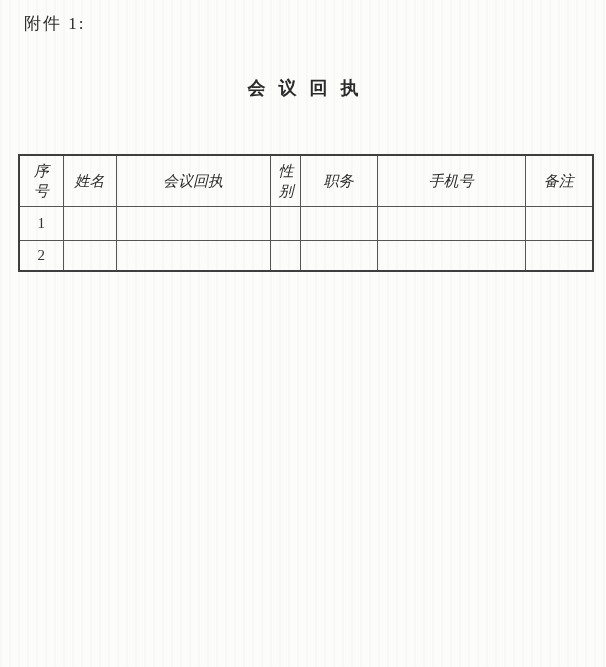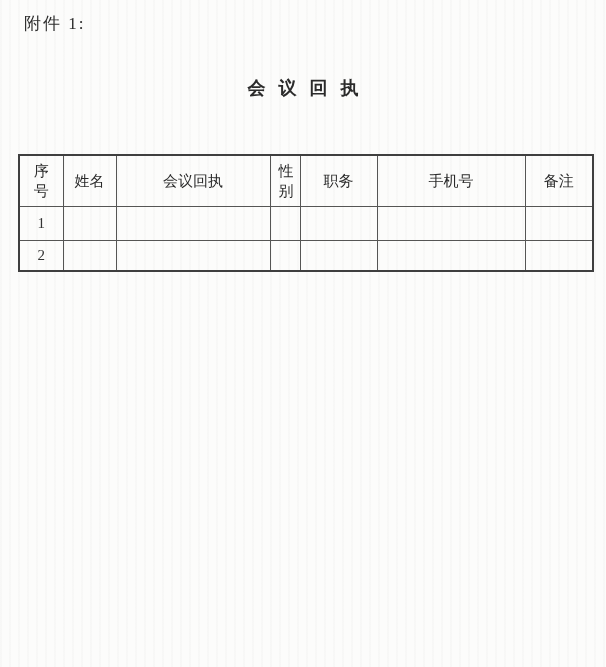--- a/index.html
+++ b/index.html
@@ -58,20 +58,21 @@
   .reply-table td {
     border: 1px solid #555554;
     padding: 0 8px;
     text-align: center;
     vertical-align: middle;
     font-weight: normal;
     overflow: hidden;
   }
   .reply-table thead tr {
     height: 51px;
+    font-style: italic;
   }
   .reply-table th {
     font-size: 15px;
     line-height: 1.35;
     color: #2b2b2b;
   }
   .reply-table tbody tr.row-1 { height: 34px; }
   .reply-table tbody tr.row-2 { height: 31px; }
   .reply-table td {
     font-size: 15px;

